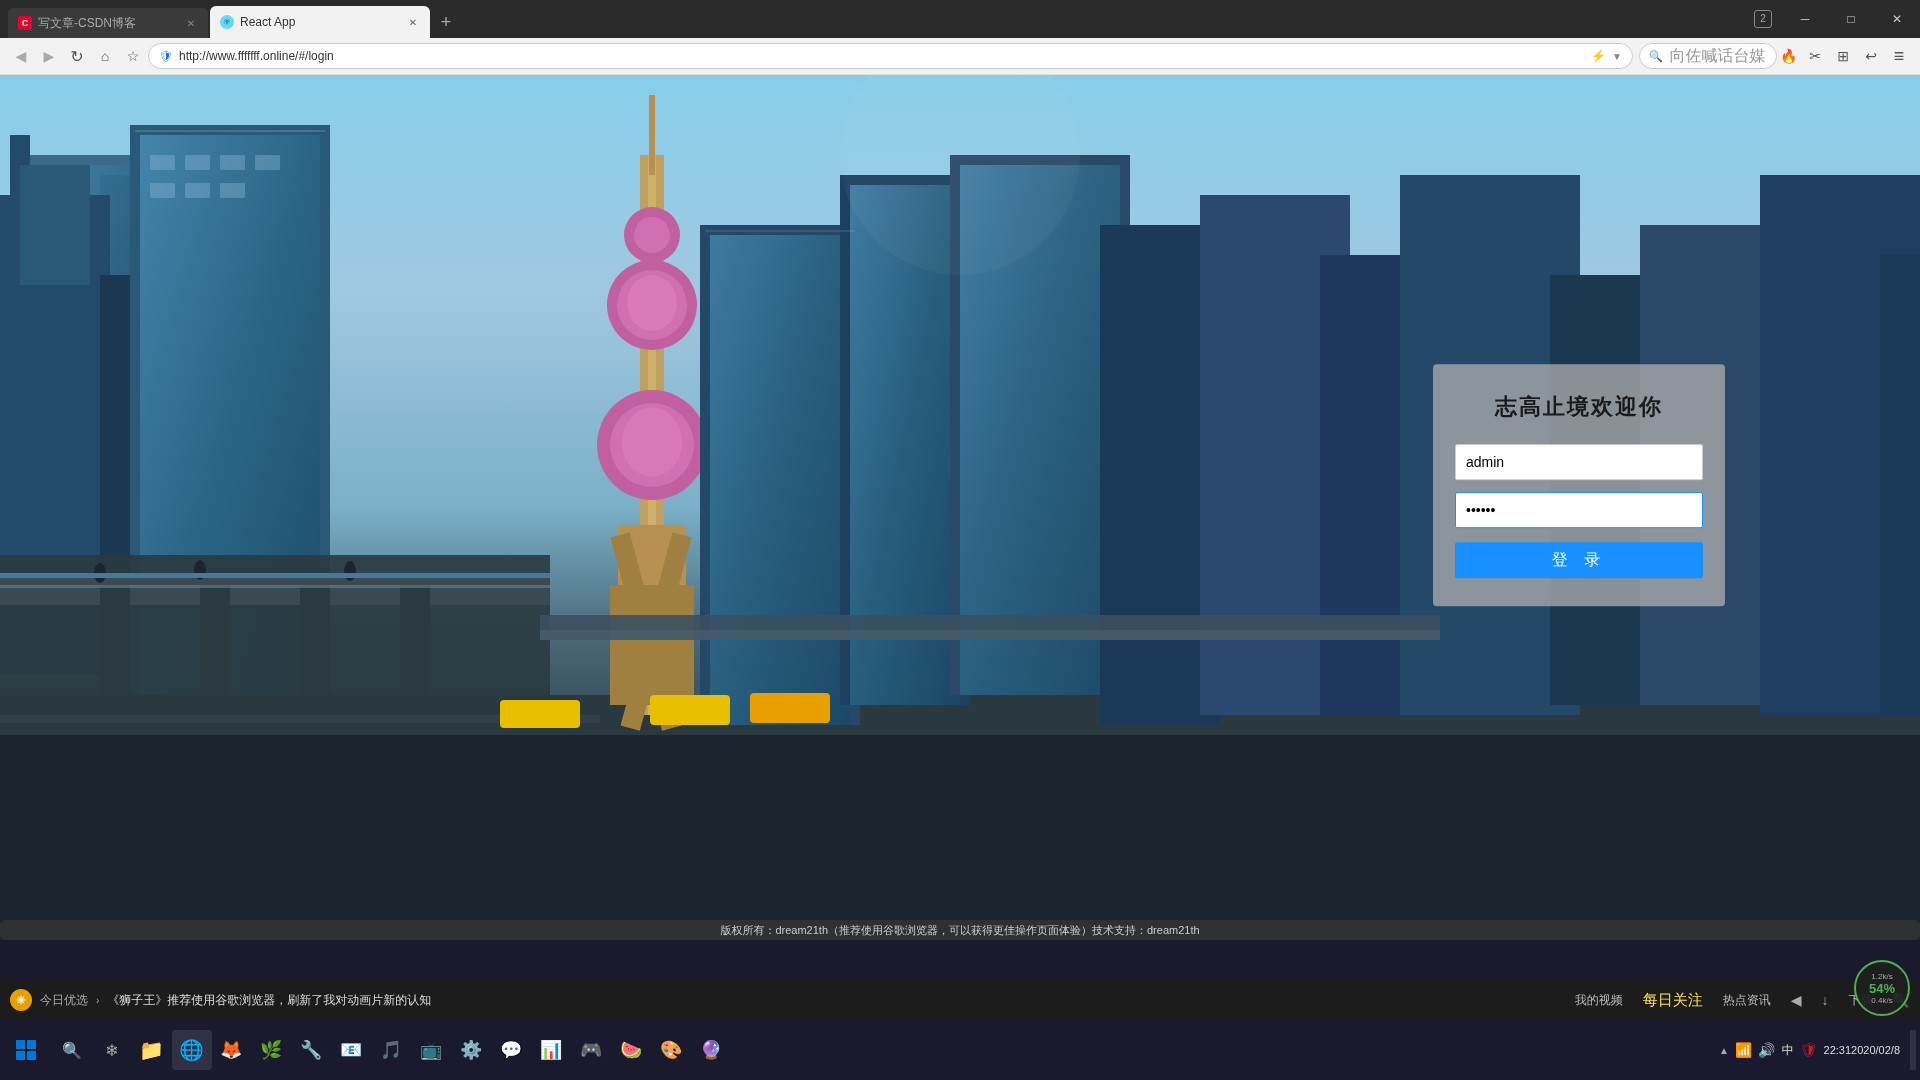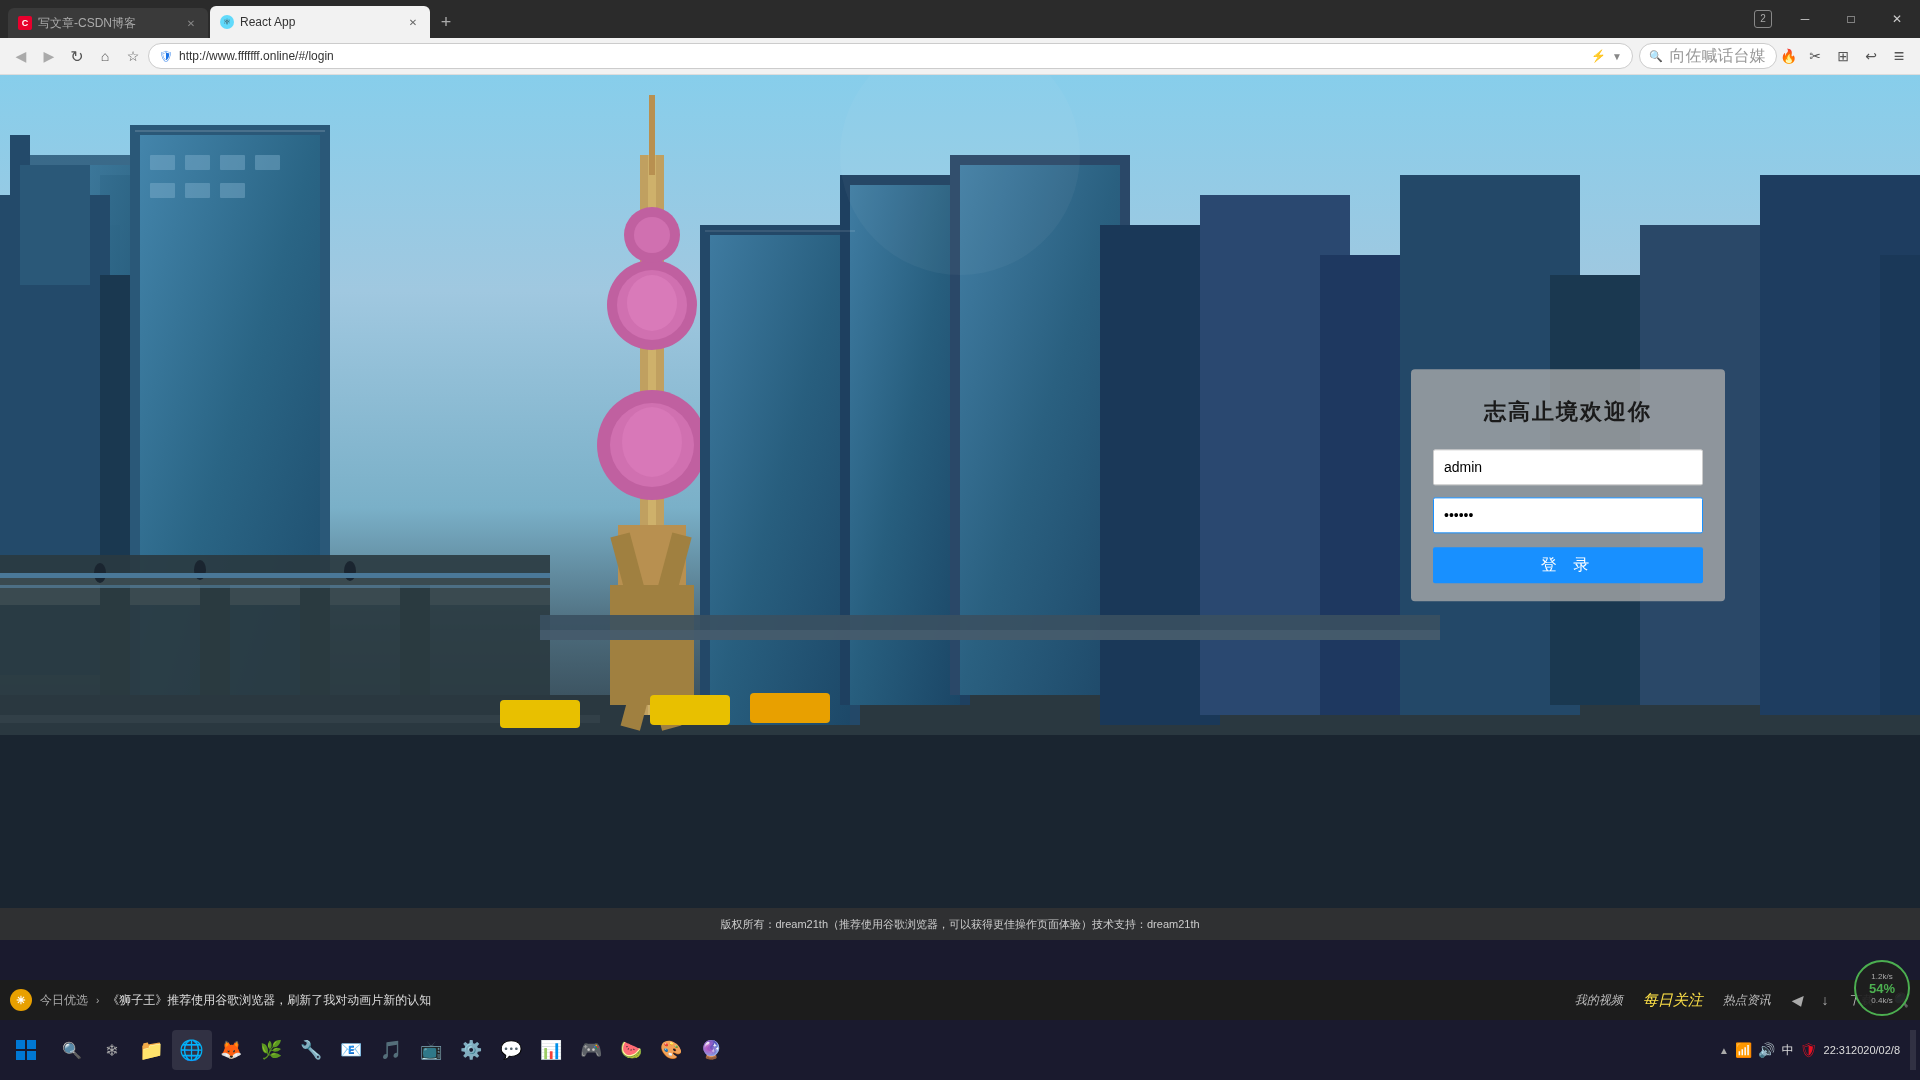--- a/index.html
+++ b/index.html
@@ -211,39 +211,39 @@
         <rect x="0" y="510" width="550" height="3" fill="#5a88a8" opacity="0.6"></rect>
 
         <rect x="135" y="55" width="190" height="2" fill="white" opacity="0.15"></rect>
         <rect x="705" y="155" width="150" height="2" fill="white" opacity="0.1"></rect>
 
         <circle cx="960" cy="80" r="120" fill="white" opacity="0.04"></circle>
       </svg>
     </div>
 
 
-    <div style="position:absolute;right:195px;top:48%;transform:translateY(-52%);width:314px;background:rgba(170,170,170,0.78);border-radius:4px;padding:28px 22px 18px;">
+    <div style="position:absolute;right:195px;top:48%;transform:translateY(-52%);width:292px;background:rgba(170,170,170,0.78);border-radius:4px;padding:28px 22px 28px;">
       <div style="text-align:center;font-size:22px;font-weight:bold;color:#1a1a1a;margin-bottom:22px;letter-spacing:2px;">志高止境欢迎你</div>
       <input type="text" style="width: 100%; height: 36px; border: 1px solid rgb(204, 204, 204); border-radius: 2px; padding: 0px 10px; font-size: 14px; background: white; margin-bottom: 12px; outline: none; display: block;" value="admin">
       <input type="password" style="width: 100%; height: 36px; border: 1px solid rgb(24, 144, 255); border-radius: 2px; padding: 0px 10px; font-size: 14px; background: white; margin-bottom: 14px; outline: none; display: block;" value="••••••">
       <button style="width:100%;height:36px;background:#1890ff;color:white;border:none;border-radius:2px;font-size:16px;cursor:pointer;letter-spacing:6px;font-family:'Microsoft YaHei',Arial,sans-serif;">登 录</button>
     </div>
 
-    <div style="position:absolute;bottom:0;left:0;right:0;height:32px;background:rgba(50,50,50,0.88);display:flex;align-items:center;justify-content:center;">
+    <div style="position:absolute;bottom:0;left:0;right:0;height:20px;background:rgba(50,50,50,0.88);display:flex;align-items:center;justify-content:center;border-radius:6px;">
       <span style="font-size:11px;color:#ccc;">版权所有：dream21th（推荐使用谷歌浏览器，可以获得更佳操作页面体验）技术支持：dream21th</span>
     </div>
   </div>
 
   <div style="width:1920px;height:40px;background:#1c1c1c;display:flex;align-items:center;padding:0 10px;gap:8px;position:absolute;bottom:60px;">
     <div style="width:22px;height:22px;background:#e8a000;border-radius:50%;display:flex;align-items:center;justify-content:center;font-size:11px;color:white;font-weight:bold;">☀</div>
     <span style="font-size:12px;color:#aaa;">今日优选</span>
     <span style="font-size:10px;color:#aaa;">›</span>
     <span style="font-size:12px;color:#ddd;">《狮子王》推荐使用谷歌浏览器，刷新了我对动画片新的认知</span>
 
-    <div style="margin-left:auto;display:flex;gap:20px;align-items:center;font-style:italic;">
+    <div style="margin-left:auto;display:flex;gap:20px;align-items:center;">
       <span style="font-size:12px;color:#bbb;cursor:pointer;">我的视频</span>
       <span style="font-size:15px;color:#fde047;cursor:pointer;">每日关注</span>
       <span style="font-size:12px;color:#bbb;cursor:pointer;">热点资讯</span>
       <div style="font-size:14px;color:#aaa;cursor:pointer;">◀</div>
       <div style="font-size:14px;color:#aaa;cursor:pointer;">↓</div>
       <span style="font-size:12px;color:#bbb;">下载</span>
       <div style="font-size:14px;color:#aaa;cursor:pointer;">🔍</div>
     </div>
   </div>
 

